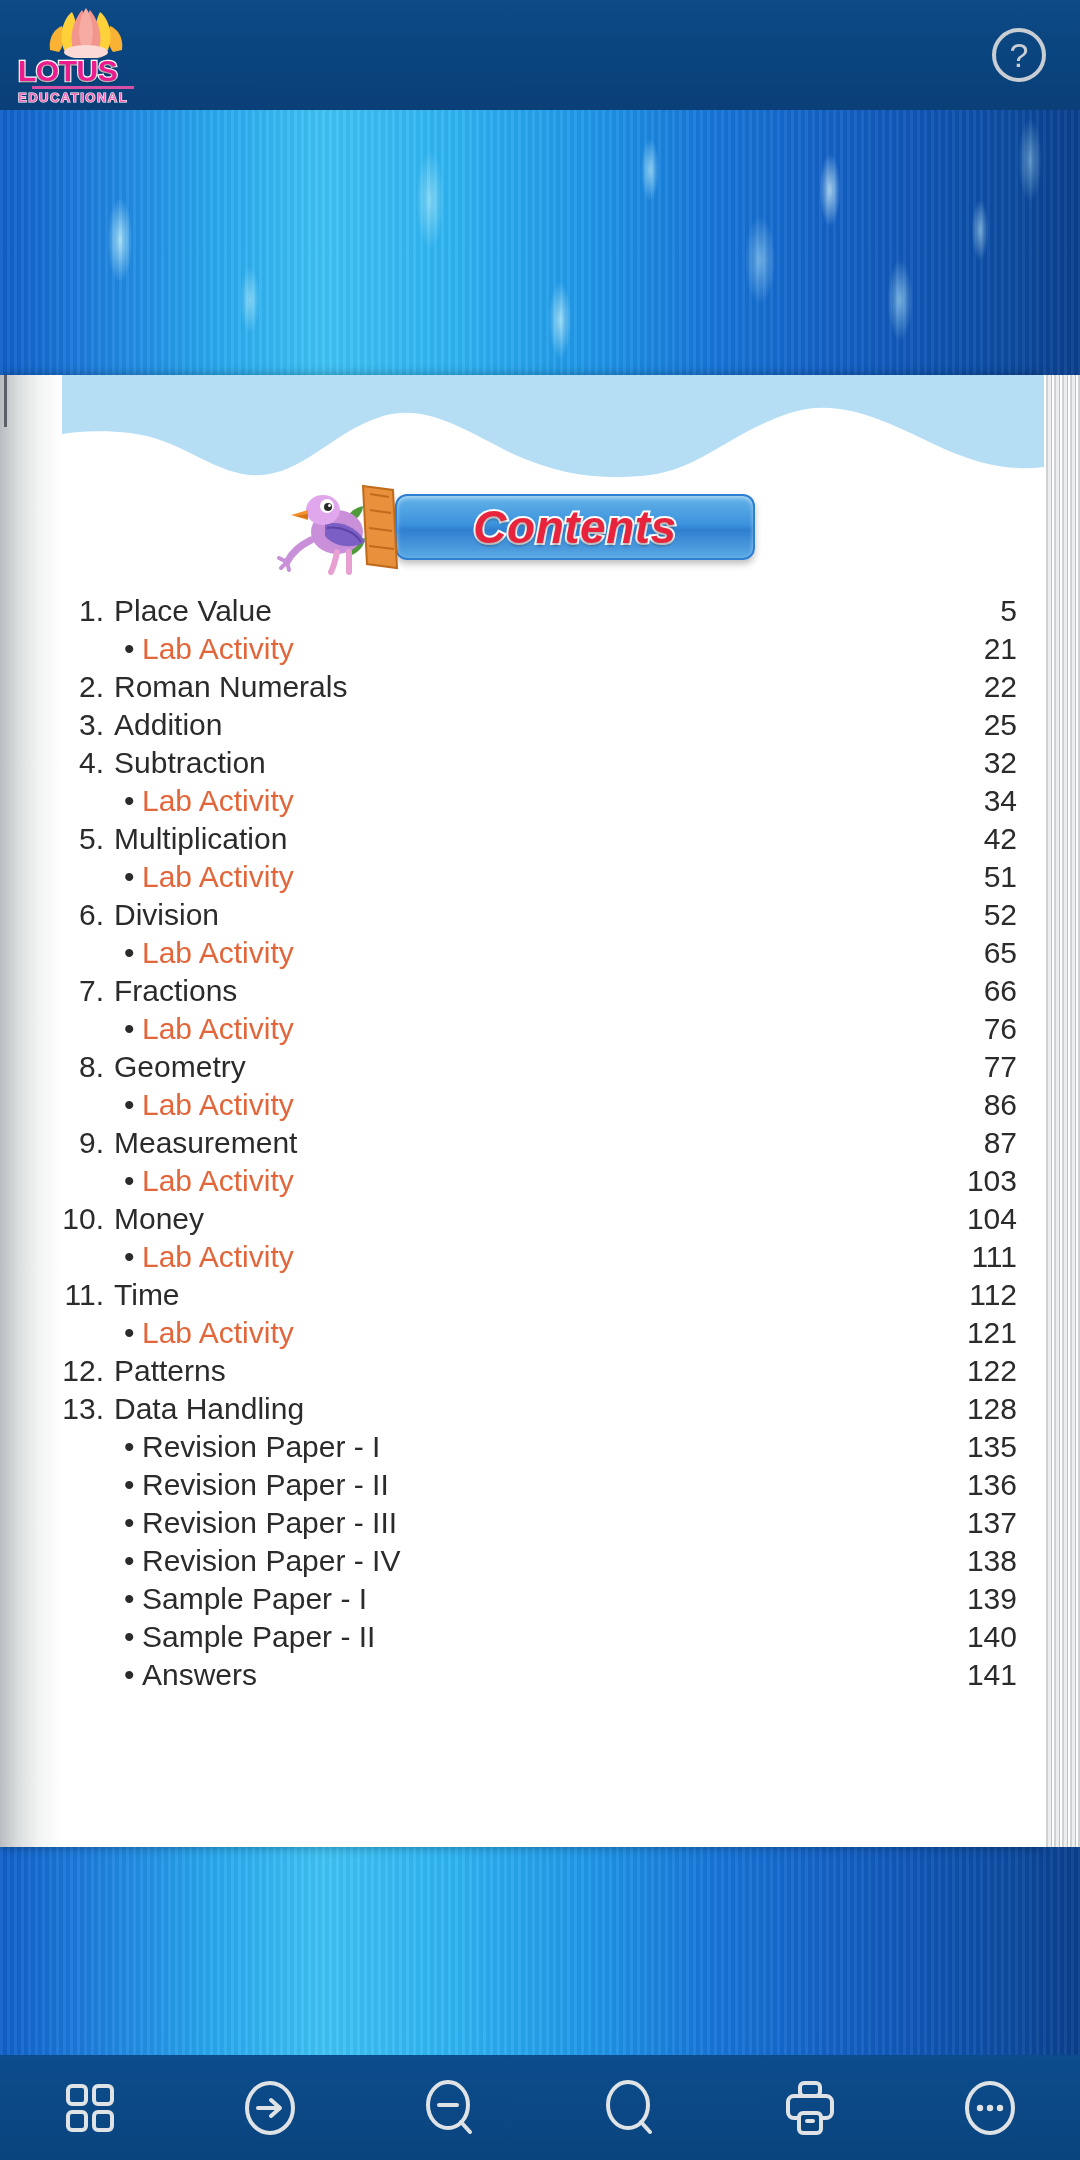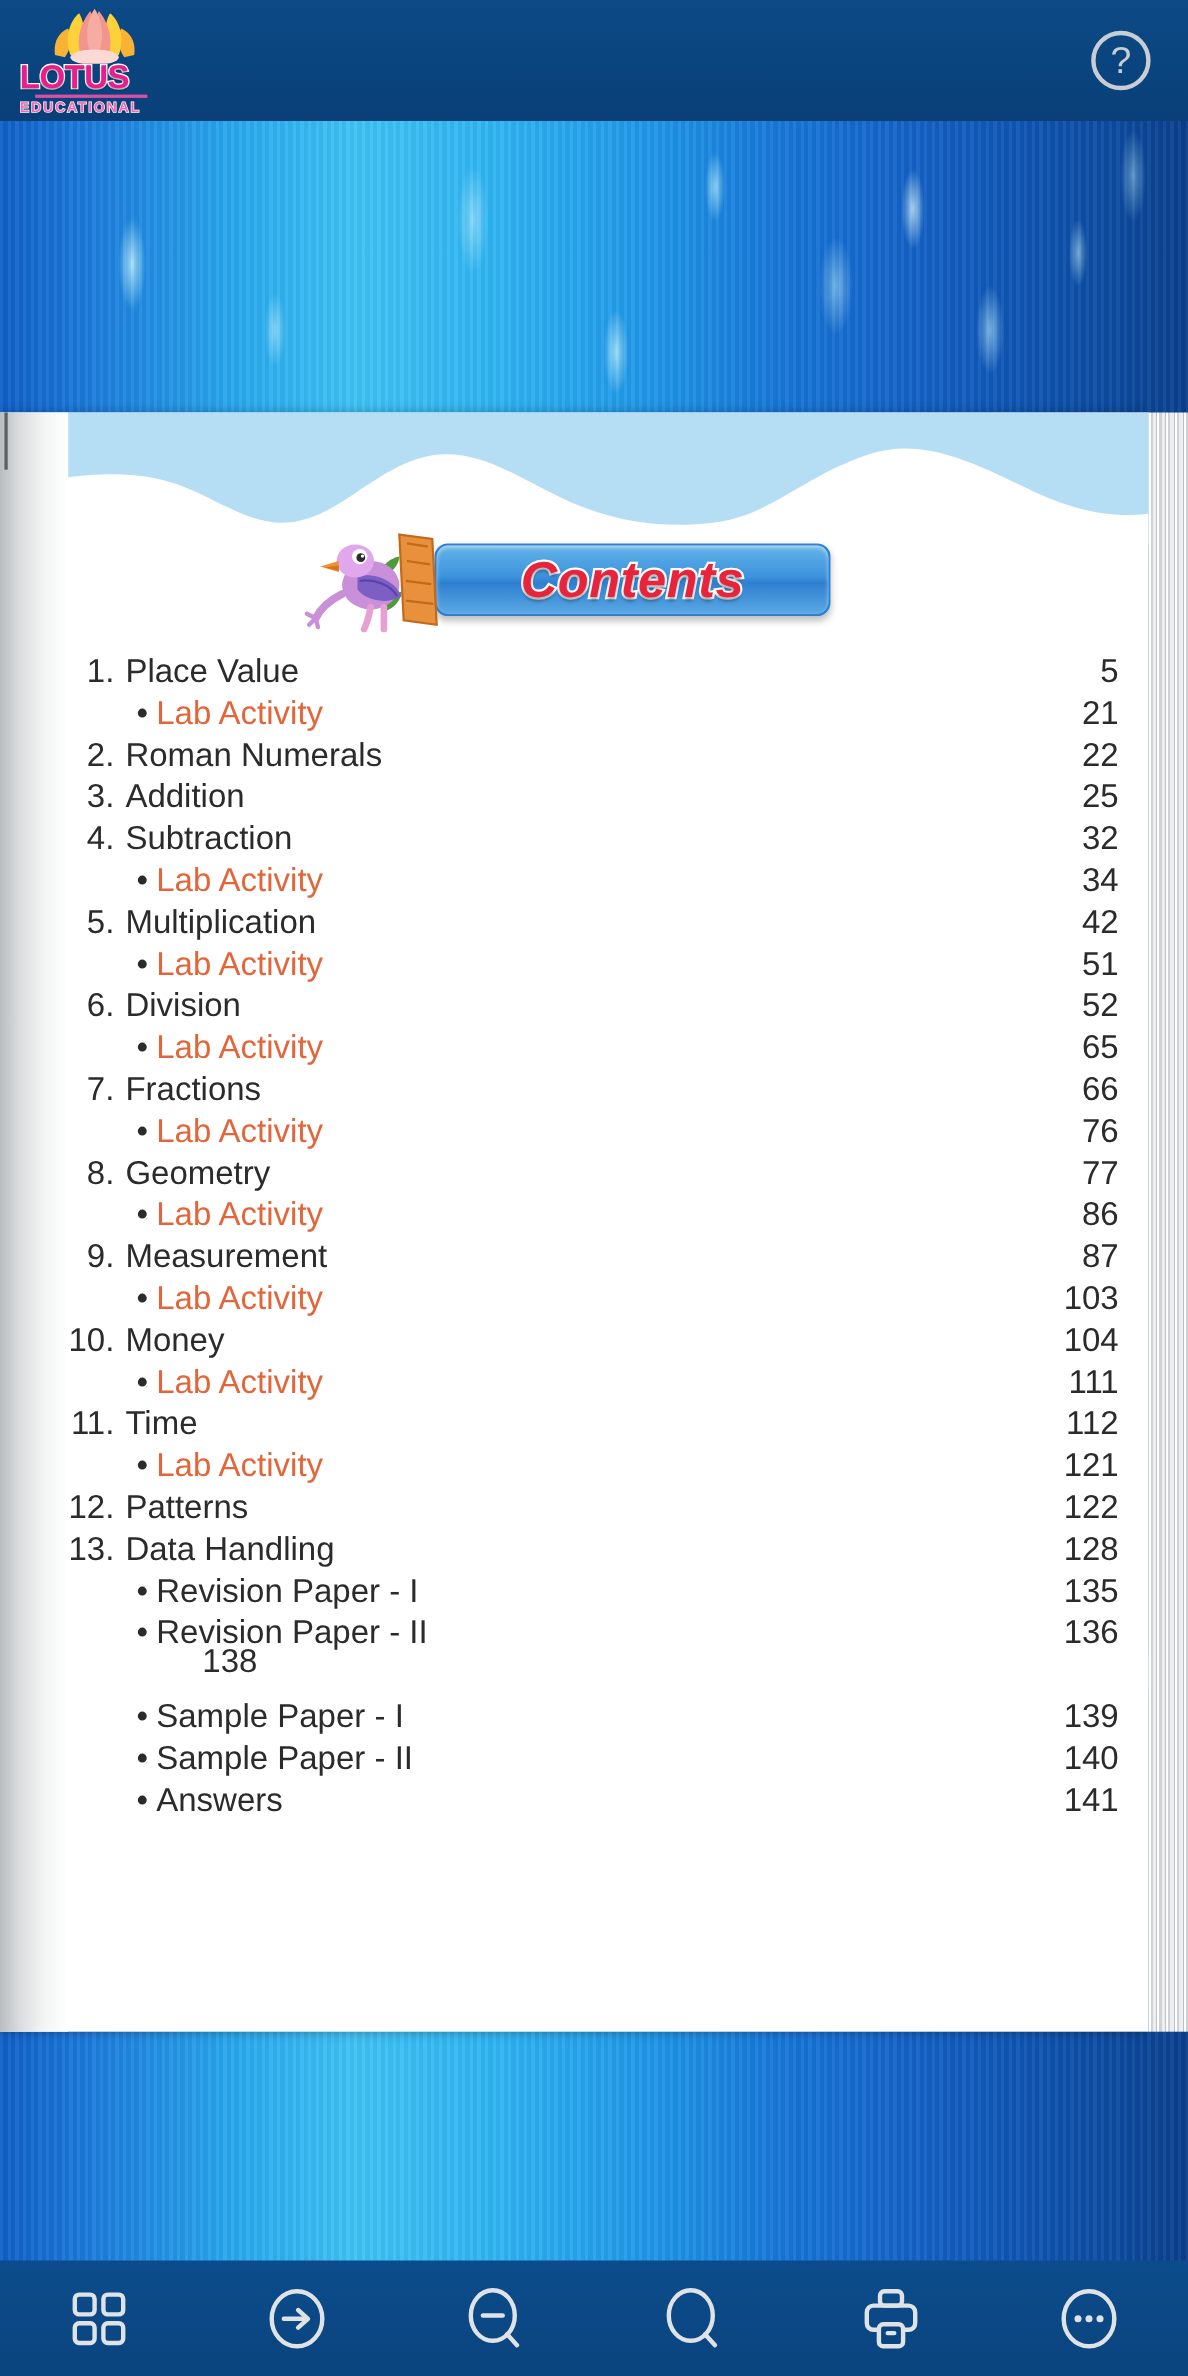--- a/index.html
+++ b/index.html
@@ -349,20 +349,26 @@
       <div class="toc-label"><span class="bullet">•</span><span>Revision Paper - I</span></div>
       <div class="toc-page">135</div>
     </div>
     <div class="toc-row sub">
       <div class="toc-num"></div>
       <div class="toc-label"><span class="bullet">•</span><span>Revision Paper - II</span></div>
       <div class="toc-page">136</div>
     </div>
     <div class="toc-row sub">
       <div class="toc-num"></div>
+      <div class="toc-label"><span class="bullet">•</span><span>Revision Paper - III</span></div>
+      <div class="toc-page">137</div>
+    </div>
+    <div class="toc-row sub">
+      <div class="toc-num"></div>
+      <div class="toc-label"><span class="bullet">•</span><span>Revision Paper - IV</span></div>
       <div class="toc-page">138</div>
     </div>
     <div class="toc-row sub">
       <div class="toc-num"></div>
       <div class="toc-label"><span class="bullet">•</span><span>Sample Paper - I</span></div>
       <div class="toc-page">139</div>
     </div>
     <div class="toc-row sub">
       <div class="toc-num"></div>
       <div class="toc-label"><span class="bullet">•</span><span>Sample Paper - II</span></div>

